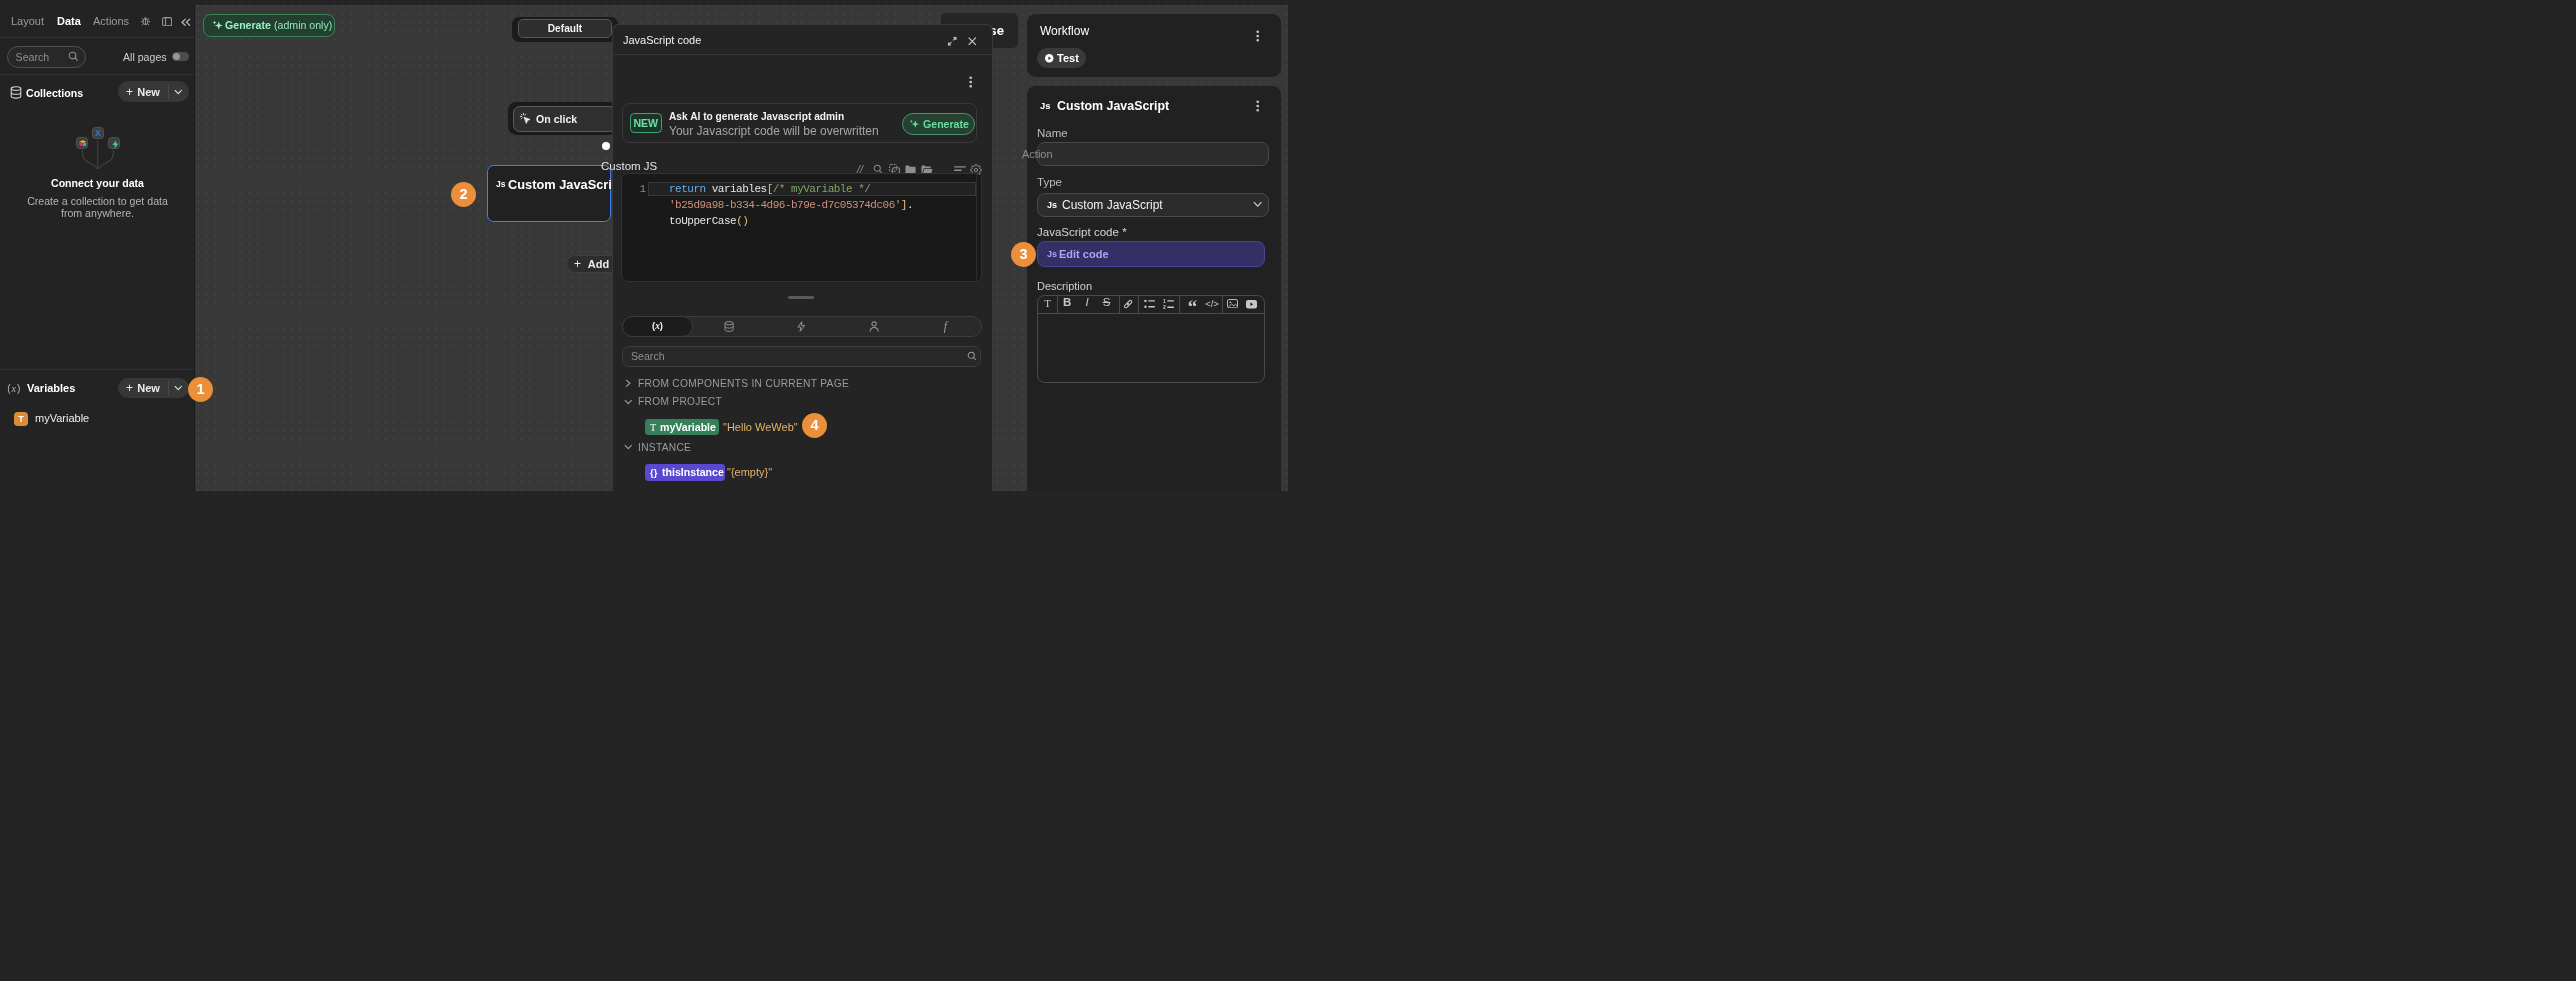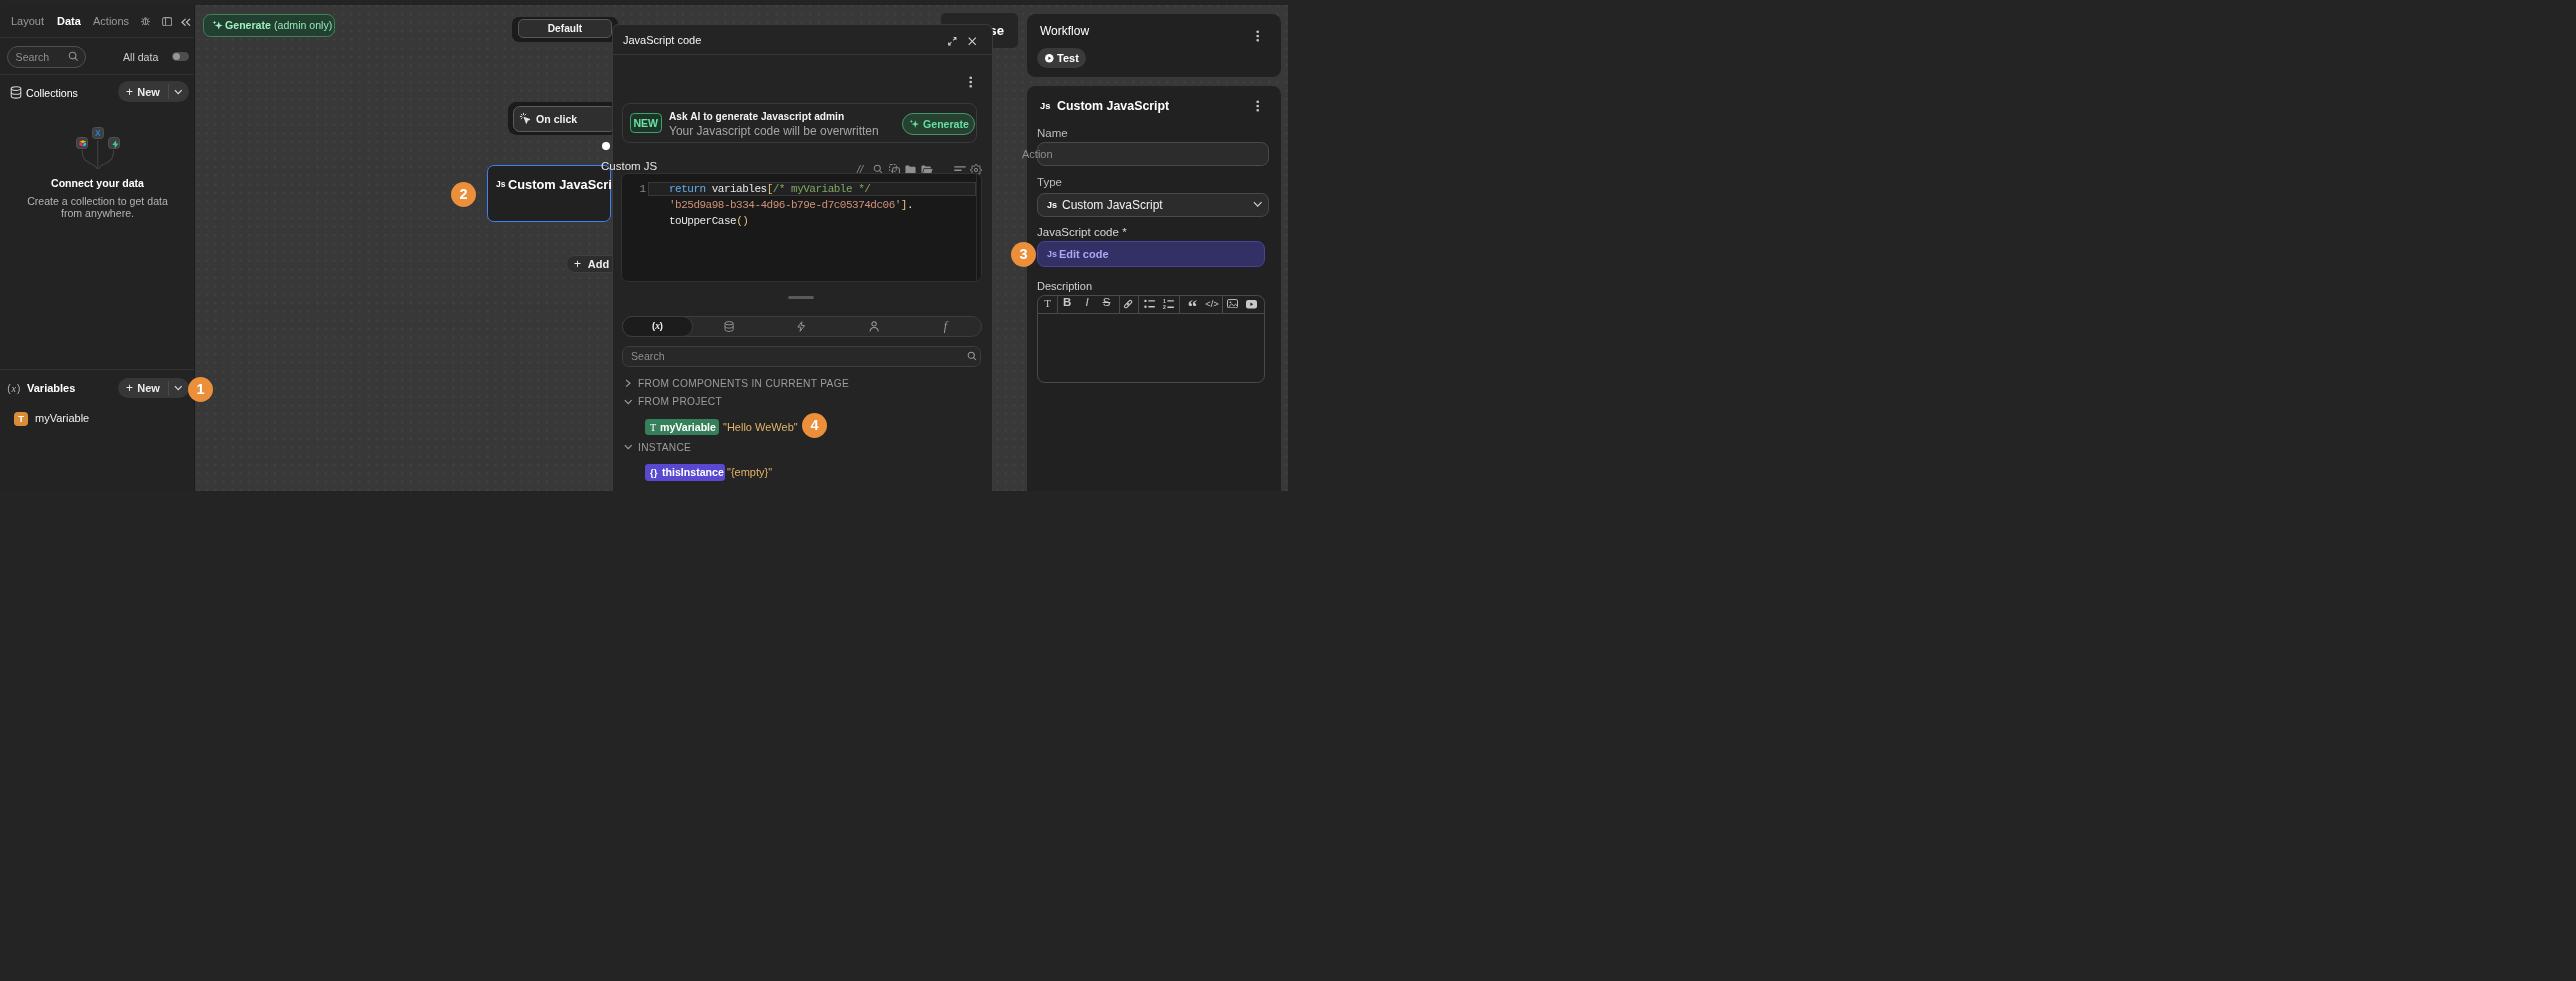--- a/index.html
+++ b/index.html
@@ -157,30 +157,30 @@
   <svg class="abs" style="left:181px;top:17.5px" width="10.2" height="8.5" viewBox="0 0 12 10" fill="none" stroke="#b9b9b9" stroke-width="1.5">
     <path d="M5.4 1 L1.2 5 L5.4 9 M10.6 1 L6.4 5 L10.6 9"></path>
   </svg>
 
   <div class="abs" style="left:7.2px;top:46px;width:79px;height:22px;border:0.9px solid #505050;border-radius:11px;background:#282828"></div>
   <div class="row" style="left:15.6px;top:46px;height:22px;font-size:10.6px;color:#8f8f8f">Search</div>
   <svg class="abs" style="left:68px;top:51px" width="11" height="11" viewBox="0 0 13 13" fill="none" stroke="#8f8f8f" stroke-width="1.3">
     <circle cx="5.4" cy="5.4" r="3.9"></circle>
       <path d="M8.3 8.3 L11.5 11.5"></path>
   </svg>
-  <div class="row" style="left:123px;top:46px;height:22px;font-size:10.6px;color:#cfcfcf">All data</div>
+  <div class="row" style="left:123px;top:46px;height:22px;font-size:10.6px;color:#cfcfcf">All pages</div>
   <div class="abs" style="left:172px;top:52px;width:16.7px;height:9.4px;border-radius:5.1px;background:#4d4d4d"></div>
   <div class="abs" style="left:173px;top:53px;width:7px;height:7px;border-radius:50%;background:#969696"></div>
 
   <svg class="abs" style="left:9.8px;top:86px" width="12" height="12.8" viewBox="0 0 14 15" fill="none" stroke="#d9d9d9" stroke-width="1.2">
     <ellipse cx="7" cy="3" rx="5.6" ry="2.2"></ellipse>
     <path d="M1.4 3 V12 C1.4 13.2 3.9 14.2 7 14.2 C10.1 14.2 12.6 13.2 12.6 12 V3"></path>
     <path d="M1.4 7.5 C1.4 8.7 3.9 9.7 7 9.7 C10.1 9.7 12.6 8.7 12.6 7.5"></path>
   </svg>
-  <div class="row" style="left:26px;top:82px;height:21px;font-size:10.6px;font-weight:400;color:#fff">Collections</div>
+  <div class="row" style="left:26px;top:82px;height:21px;font-size:10.6px;font-weight:700;color:#fff">Collections</div>
   <div class="abs" style="left:118px;top:81px;width:71px;height:21px;border-radius:10.6px;background:#373737"></div>
   <div class="abs" style="left:168px;top:84px;width:0.9px;height:14.5px;background:#4a4a4a"></div>
   <div class="row" style="left:126px;top:81px;height:21px;font-size:11px;color:#ededed">
       <span style="font-size:12px">+</span>
       <span style="font-weight:600;margin-left:4.3px">New</span>
     </div>
   <svg class="abs" style="left:174px;top:89px" width="8.5" height="6" viewBox="0 0 10 7" fill="none" stroke="#d9d9d9" stroke-width="1.4">
     <path d="M1 1.2 L5 5.4 L9 1.2"></path>
   </svg>
 

